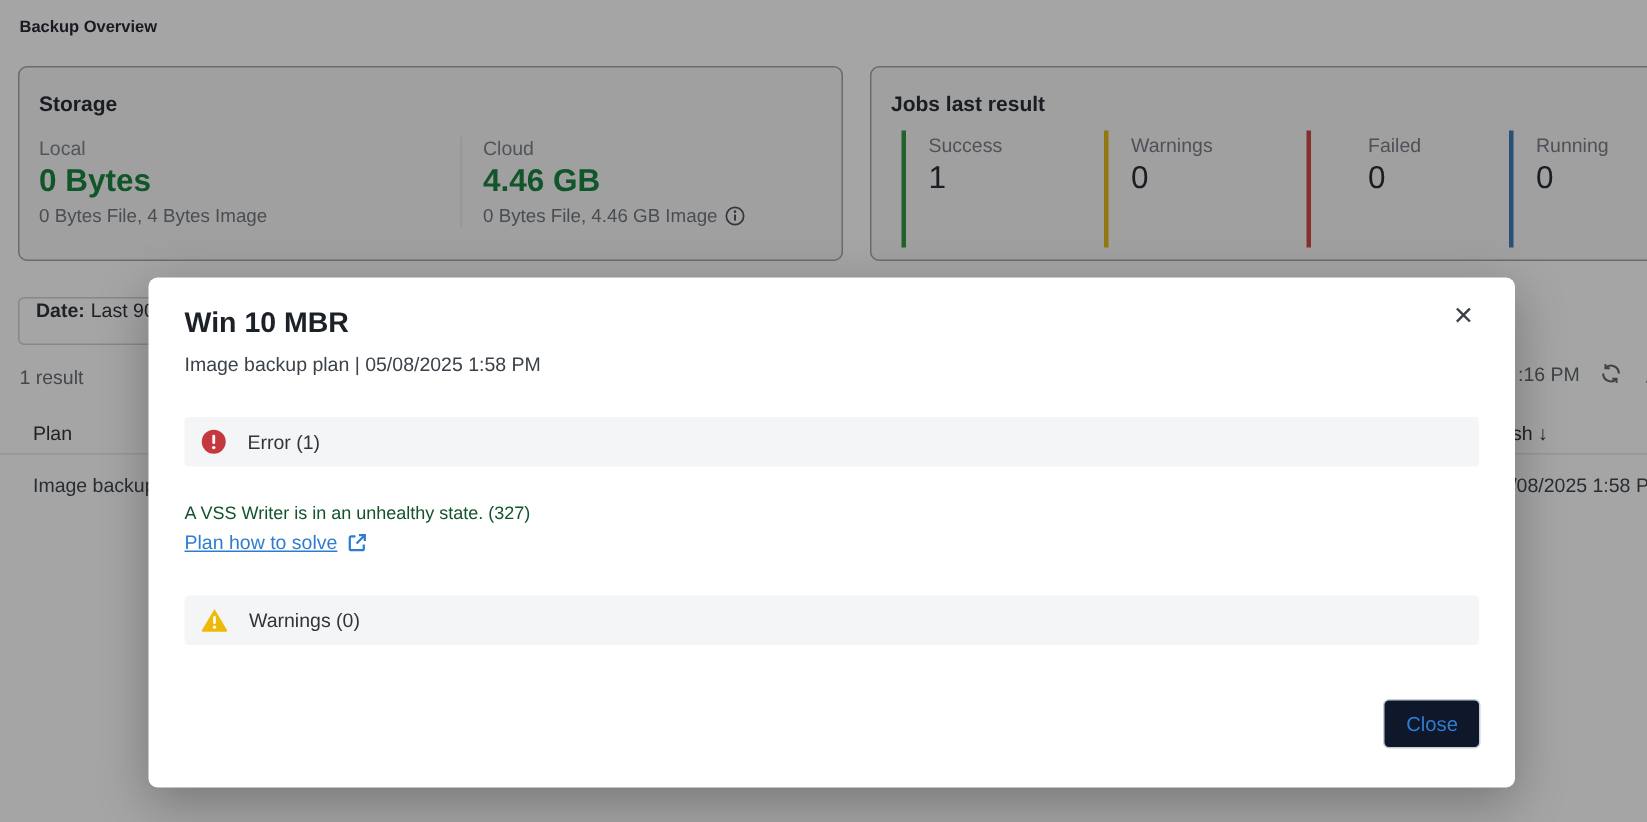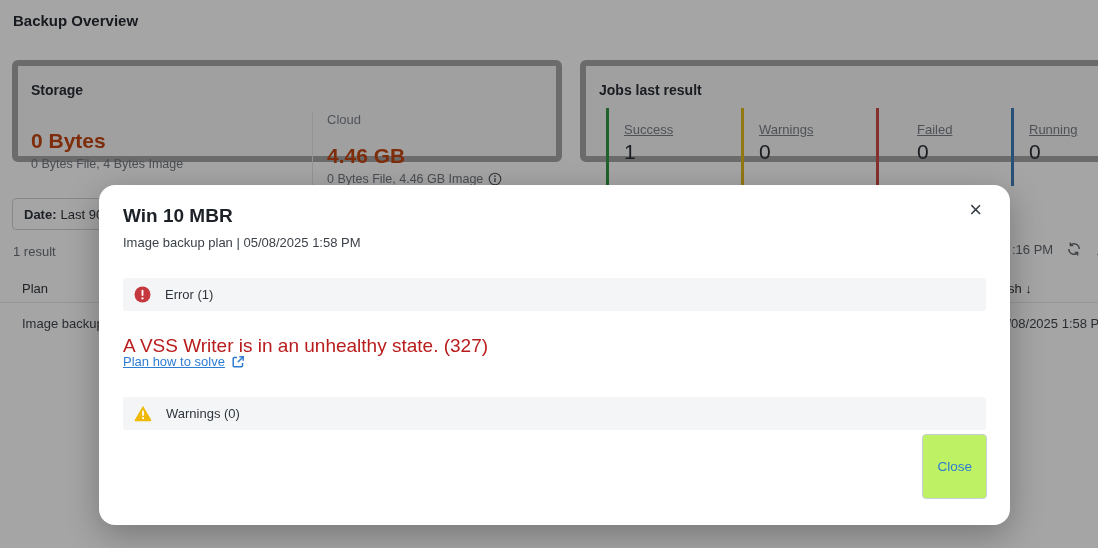--- a/index.html
+++ b/index.html
@@ -2,77 +2,78 @@
 <html><head>
 <meta charset="utf-8">
 <style>
   html,body{margin:0;padding:0;background:#fff;}
   .screen{
     position:relative;width:1098px;height:548px;overflow:hidden;
     font-family:"Liberation Sans",sans-serif;background:#ffffff;
     -webkit-font-smoothing:antialiased;
   }
   
-  .page-title{position:absolute;left:13px;top:12px;font-size:15px;font-weight:700;color:#20252d;}
-  .card{position:absolute;top:60px;height:102px;background:#f7f8f9;border:6px solid #a3a3a3;border-radius:6px;box-sizing:border-box;}
+  .page-title{position:absolute;left:13px;top:12px;font-size:11px;font-weight:700;color:#20252d;}
+  .card{position:absolute;top:44px;height:130px;background:#f7f8f9;border:1px solid #a3a3a3;border-radius:6px;box-sizing:border-box;}
   .card.storage{left:12px;width:550px;}
   .card.jobs{left:580px;width:600px;}
   .card-title{position:absolute;left:13px;top:16px;font-size:14px;font-weight:700;color:#23282f;}
   .stor-col{position:absolute;top:46px;}
   .stor-col.c1{left:13px;width:262px;}
   .stor-col.c2{left:294px;padding-left:14px;border-left:1px solid #e2e4e7;width:230px;}
   .stor-label{font-size:13px;color:#7a8087;}
-  .stor-value{font-size:21px;font-weight:700;color:#c2410c;margin-top:17px;}
+  .stor-value{font-size:21px;font-weight:700;color:#15803d;margin-top:3px;}
   .stor-detail{font-size:12.5px;color:#6f757c;margin-top:4px;display:flex;align-items:center;gap:5px;}
   .stats{position:absolute;left:20px;top:42px;display:flex;}
   .stat{width:135px;border-left:3px solid #999;padding-left:15px;height:78px;box-sizing:border-box;}
-  .stat .s-label{font-size:13px;color:#757b83;margin-top:14px;text-decoration:underline;}
+  .stat .s-label{font-size:13px;color:#757b83;margin-top:2px;}
   .stat .s-value{font-size:21px;font-weight:500;color:#23282f;margin-top:3px;}
   .stat.c-green{border-left-color:#2d9440;}
   .stat.c-yellow{border-left-color:#e3b716;}
   .stat.c-red{border-left-color:#cc4742;padding-left:38px;}
   .stat.c-blue{border-left-color:#3c79b5;}
-  .date-pill{position:absolute;left:12px;top:198px;height:32px;box-sizing:border-box;background:#fff;border:1px solid #ccd1d7;border-radius:4px;display:flex;align-items:center;padding:0 11px;font-size:13px;color:#2a2f36;white-space:nowrap;width:160px;overflow:hidden;}
+  .date-pill{position:absolute;left:12px;top:198px;height:32px;box-sizing:border-box;background:#fff;border:1px solid #ccd1d7;border-radius:4px;display:flex;align-items:flex-start;padding:0 11px;font-size:13px;color:#2a2f36;white-space:nowrap;width:160px;overflow:hidden;}
   .date-pill b{font-weight:700;margin-right:4px;}
   .results-count{position:absolute;left:13px;top:244px;font-size:13px;color:#666c73;}
   .updated-row{position:absolute;left:1012px;top:241px;display:flex;align-items:center;gap:13px;font-size:13px;color:#5d646b;white-space:nowrap;}
   .icon-btn{width:16px;height:16px;display:inline-block;cursor:pointer;}
   .th{position:absolute;top:281px;font-size:13px;font-weight:400;color:#2a2f36;white-space:nowrap;}
   .th.plan{left:22px;}
   .th.finish{left:987px;}
   .table-divider{position:absolute;left:0;top:302px;width:1098px;border-bottom:1px solid #e5e7ea;}
   .td{position:absolute;top:316px;font-size:13px;color:#3c434b;white-space:nowrap;}
   .td.plan{left:22px;}
   .td.finish{left:993px;}
   
   .overlay{position:absolute;inset:0;background:rgba(10,10,10,0.37);z-index:5;}
-  .modal{position:absolute;left:99px;top:185px;width:911px;height:340px;background:#fff;border-radius:16px;box-shadow:0 10px 34px rgba(0,0,0,.28);z-index:10;}
+  .modal{position:absolute;left:99px;top:185px;width:911px;height:340px;background:#fff;border-radius:6px;box-shadow:0 10px 34px rgba(0,0,0,.28);z-index:10;}
   .m-title{position:absolute;left:24px;top:20px;font-size:19px;font-weight:700;color:#1c2127;}
   .m-subtitle{position:absolute;left:24px;top:50px;font-size:13px;color:#3c4249;}
   .m-close{position:absolute;right:28px;top:14px;font-size:22px;line-height:22px;color:#383f46;cursor:pointer;font-weight:400;}
   .m-bar{position:absolute;left:24px;right:24px;height:33px;background:#f4f5f6;border-radius:3px;display:flex;align-items:center;padding:0 11px;box-sizing:border-box;gap:14px;}
   .m-bar.error{top:93px;}
   .m-bar.warn{top:212px;}
   .m-bar .bar-text{font-size:13px;color:#2f353c;}
-  .m-detail{position:absolute;left:24px;top:150px;font-size:19px;color:#b91c1c;}
+  .m-detail{position:absolute;left:24px;top:150px;font-size:12px;color:#14532d;}
   .m-link-row{position:absolute;left:24px;top:169px;display:flex;align-items:center;gap:6px;}
   .m-link{font-size:13px;color:#2e7cd2;text-decoration:underline;cursor:pointer;}
-  .m-close-btn{position:absolute;right:23px;bottom:26px;background:#bef264;border:1px solid #c8d0d7;border-radius:4px;padding:24px 14px;font-size:13.5px;color:#2e7cd2;font-family:"Liberation Sans",sans-serif;cursor:pointer;}
+  .m-close-btn{position:absolute;right:23px;bottom:26px;background:#0f172a;border:1px solid #c8d0d7;border-radius:4px;padding:8px 14px;font-size:13.5px;color:#2e7cd2;font-family:"Liberation Sans",sans-serif;cursor:pointer;}
   svg{display:block;}
 </style>
 </head>
 <body>
 
 <div class="screen">
 
   <div class="page-title">Backup Overview</div>
 
   <div class="card storage">
     <div class="card-title">Storage</div>
     <div class="stor-col c1">
+      <div class="stor-label">Local</div>
       <div class="stor-value">0 Bytes</div>
       <div class="stor-detail">0 Bytes File, 4 Bytes Image</div>
     </div>
     <div class="stor-col c2">
       <div class="stor-label">Cloud</div>
       <div class="stor-value">4.46 GB</div>
       <div class="stor-detail">
         <span>0 Bytes File, 4.46 GB Image</span>
         <span class="icon-btn" style="width:14px;height:14px;">
           <svg width="14" height="14" viewBox="0 0 16 16">

